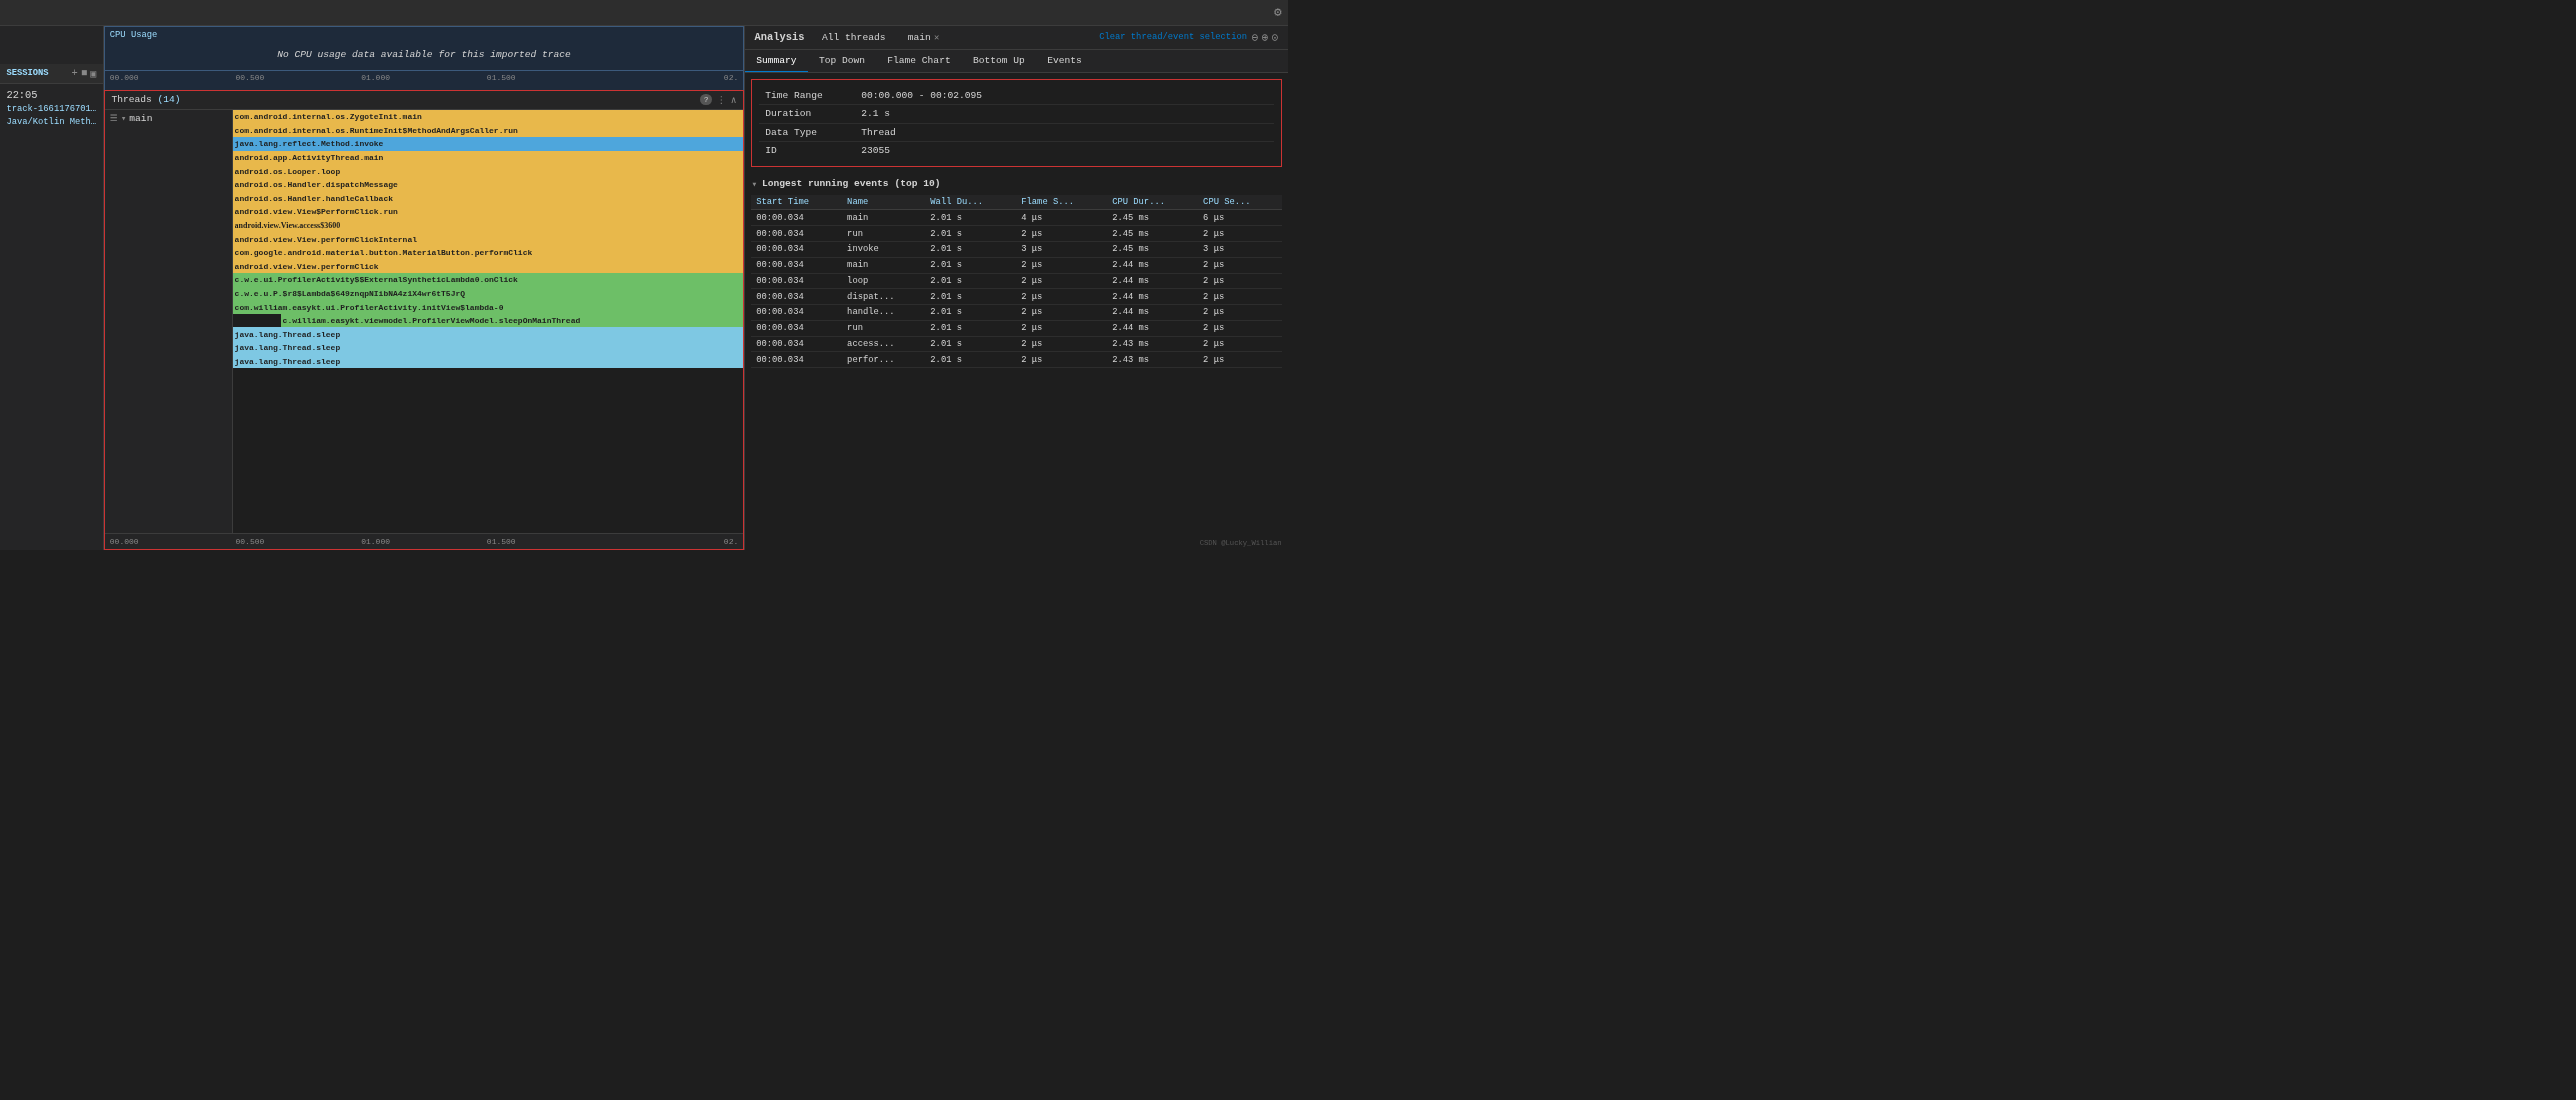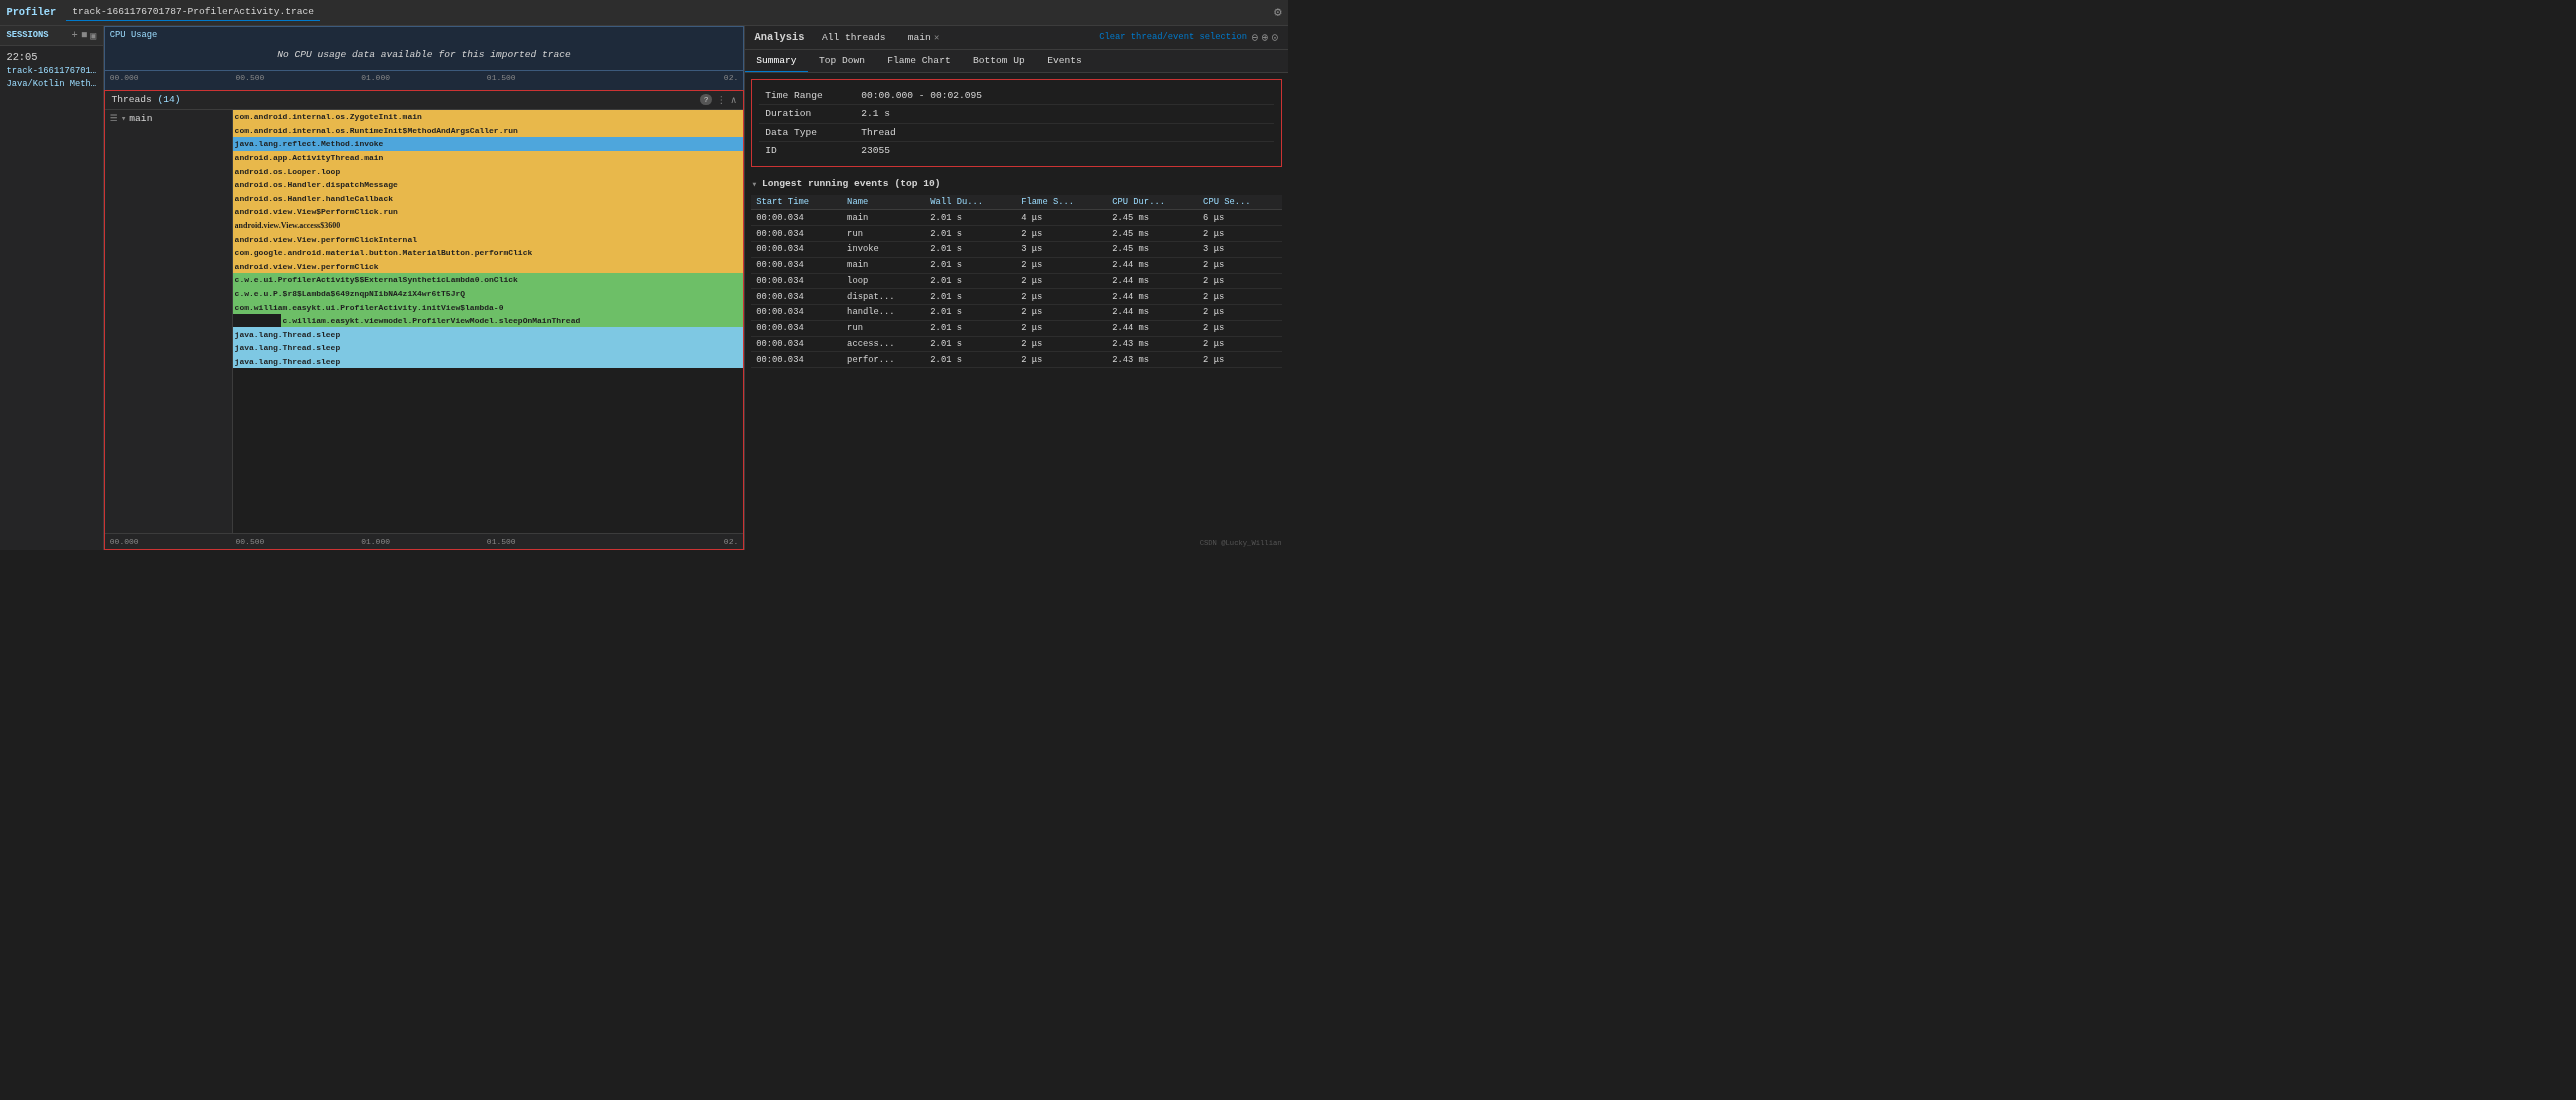--- a/index.html
+++ b/index.html
@@ -61,20 +61,21 @@
       display: flex;
       flex-direction: column;
     }
     .sessions-header {
       display: flex;
       align-items: center;
       padding: 3.2px 6.4px;
       background: #2d2d2d;
       border-bottom: 0.8px solid #3c3c3c;
       gap: 4.8px;
+      margin-top: 38px;
     }
     .sessions-label {
       color: #9cdcfe;
       font-size: 8.8px;
       font-weight: bold;
       flex: 1;
     }
     .sessions-icons {
       display: flex;
       gap: 3.2px;
@@ -410,24 +411,20 @@
       bottom: 3.2px;
       right: 6.4px;
       color: #555;
       font-size: 7.2px;
     }
   </style>
 </head>
 <body>
 
 <div class="top-bar">
-  <div class="top-bar-left">
-    <span class="app-name">Profiler</span>
-    <div class="tab-item">track-1661176701787-ProfilerActivity.trace</div>
-  </div>
   <span class="gear-icon">⚙</span>
 </div>
 
 <div class="main-layout">
 
   <div class="sidebar">
     <div class="sessions-header">
       <span class="sessions-label">SESSIONS</span>
       <div class="sessions-icons">
         <span class="icon-btn">+</span>

